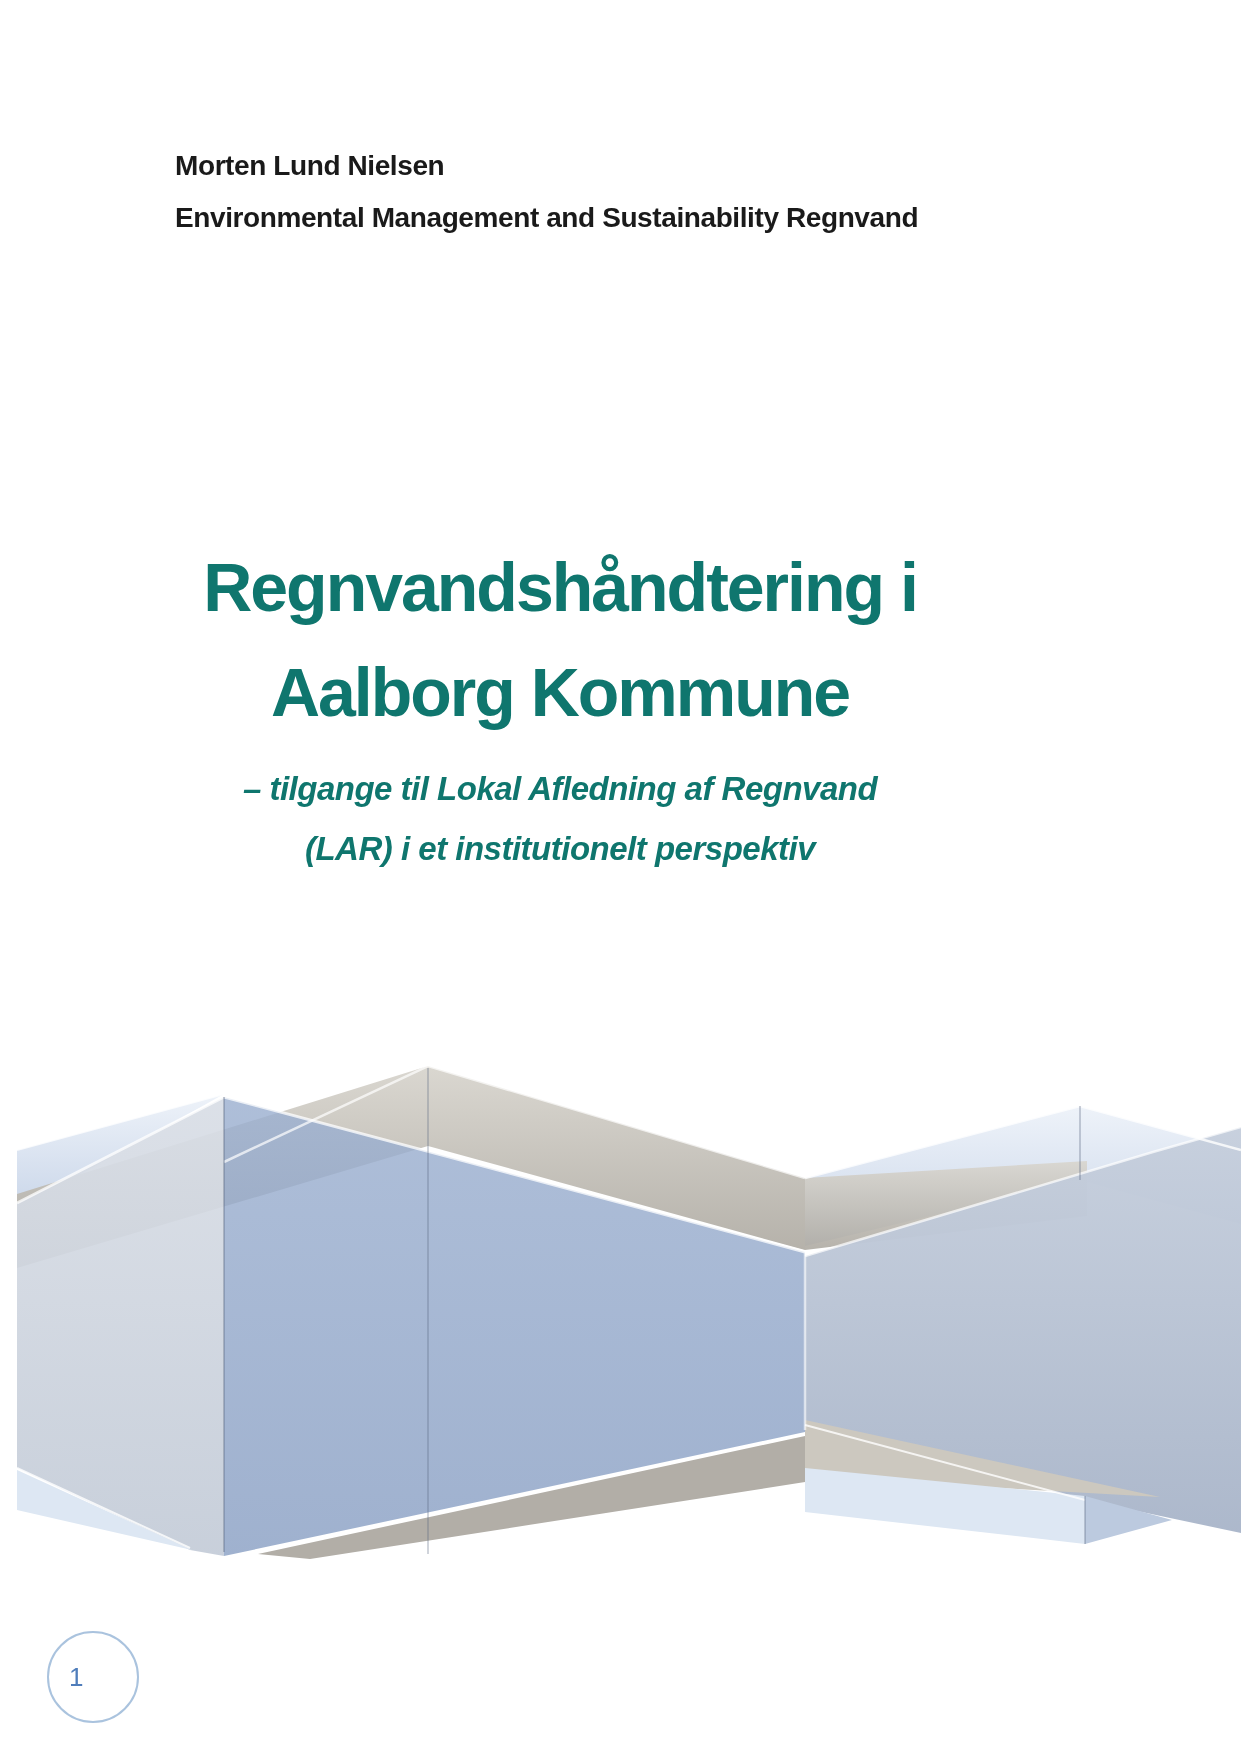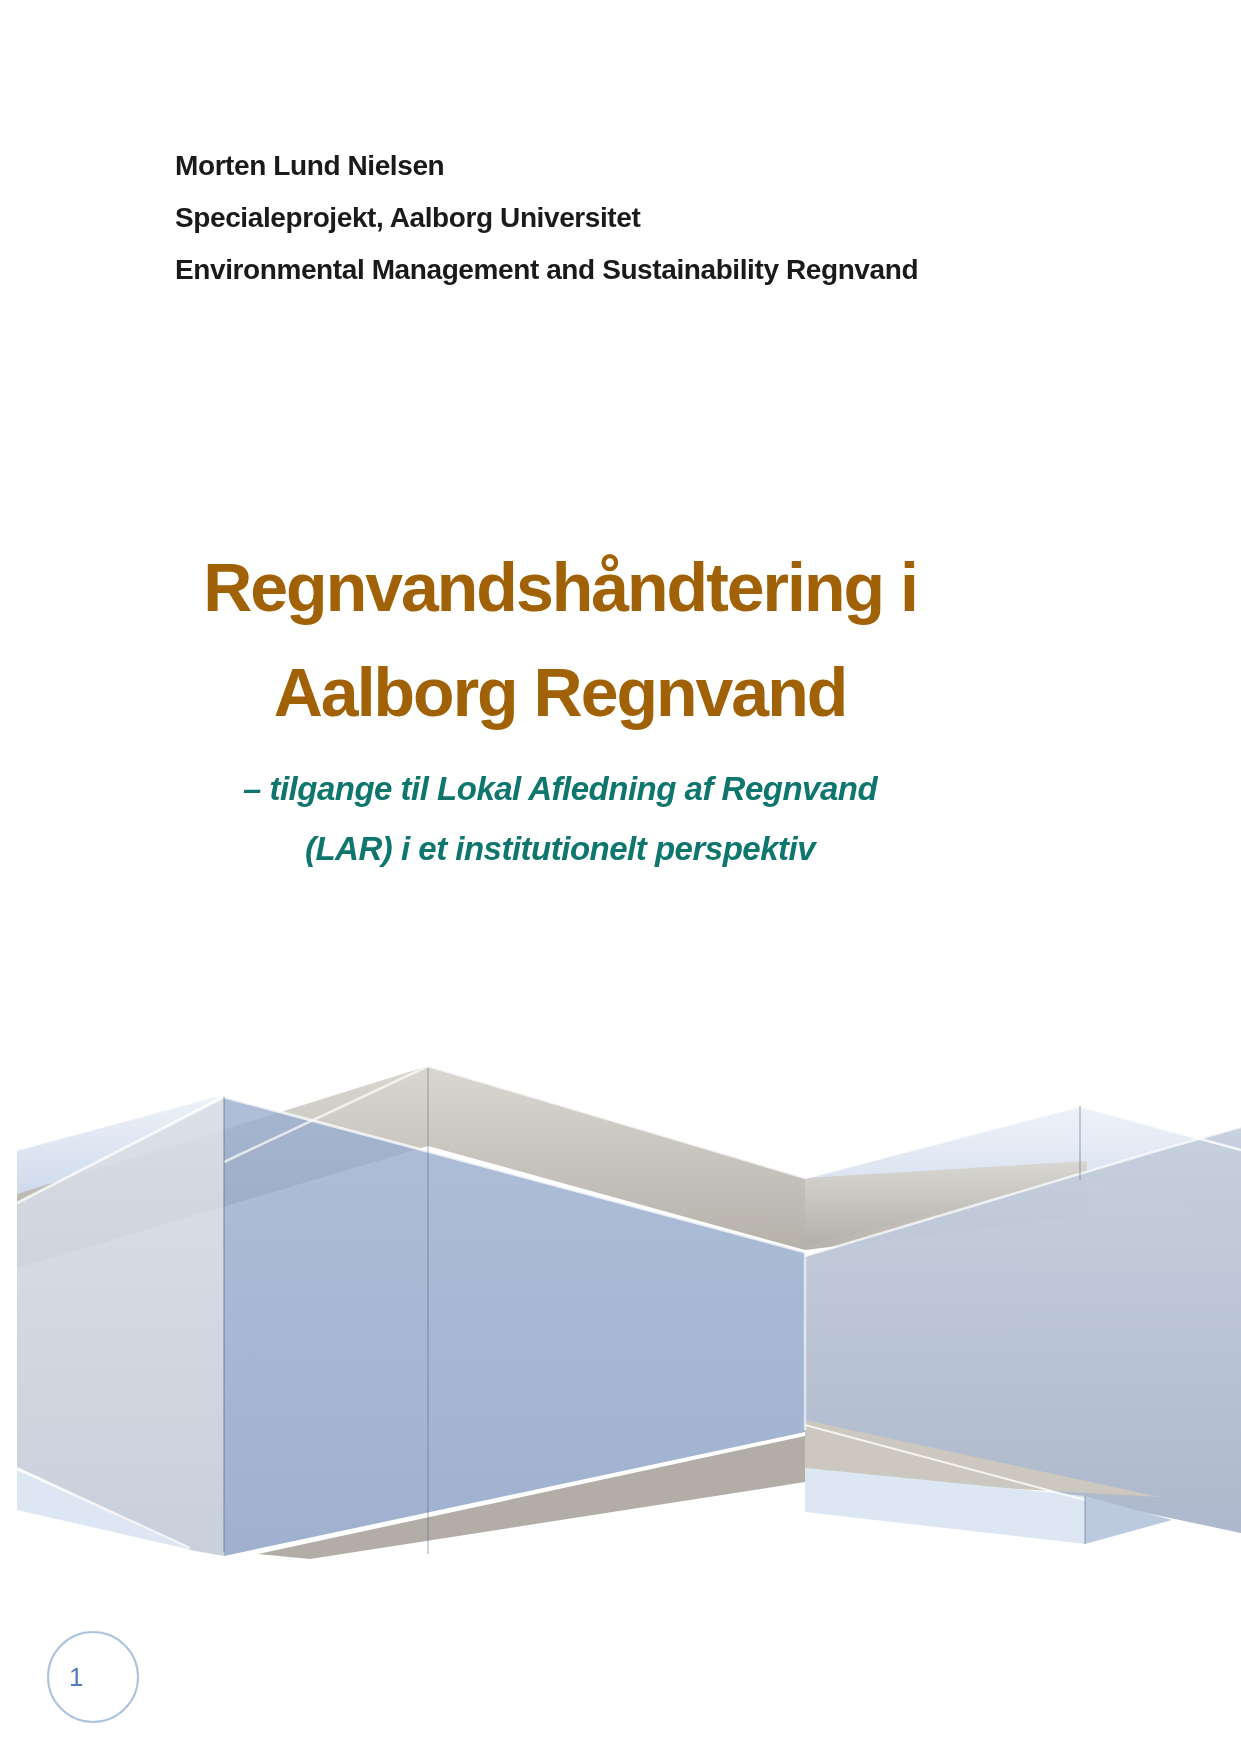--- a/index.html
+++ b/index.html
@@ -31,21 +31,21 @@
     position:absolute;
     left:0;top:535px;
     width:1120px;
     text-align:center;
   }
   .title-line{
     font-size:68px;
     font-weight:bold;
     letter-spacing:-2px;
     line-height:105px;
-    color:#a16207;
+    color:#0f766e;
     white-space:nowrap;
   }
   .subtitle-block{margin-top:14px;}
   .subtitle-line{
     font-size:33px;
     font-weight:bold;
     font-style:italic;
     letter-spacing:-0.5px;
     line-height:60px;
     color:#0f766e;
@@ -78,27 +78,26 @@
     padding-left:20px;
   }
 </style>
 </head>
 <body>
 
 <div class="page">
 
   <div class="author-block">
     <div class="author-line">Morten Lund Nielsen</div>
-    <div class="author-line">Specialeprojekt, Aalborg Universitet</div>
     <div class="author-line">Environmental Management and Sustainability Regnvand</div>
   </div>
 
   <div class="title-block">
     <div class="title-line">Regnvandshåndtering i</div>
-    <div class="title-line">Aalborg Regnvand</div>
+    <div class="title-line">Aalborg Kommune</div>
     <div class="subtitle-block">
       <div class="subtitle-line">– tilgange til Lokal Afledning af Regnvand</div>
       <div class="subtitle-line">(LAR) i et institutionelt perspektiv</div>
     </div>
   </div>
 
   <div class="ribbon-wrap">
     <svg viewBox="0 955 1241 605" preserveAspectRatio="none">
       <defs>
         <linearGradient id="gradPale" x1="0" y1="0" x2="0" y2="1">

